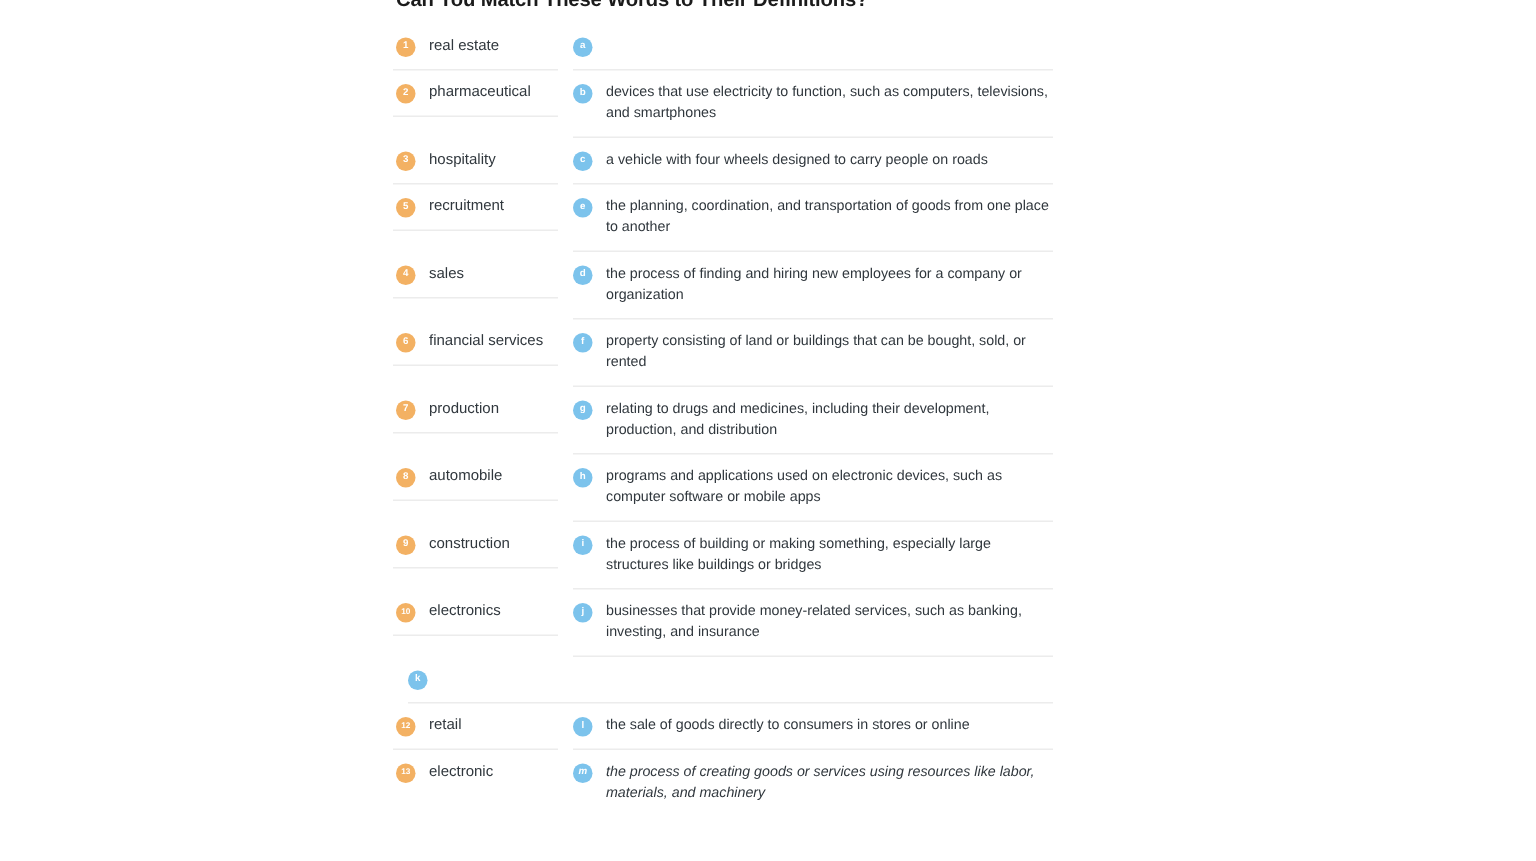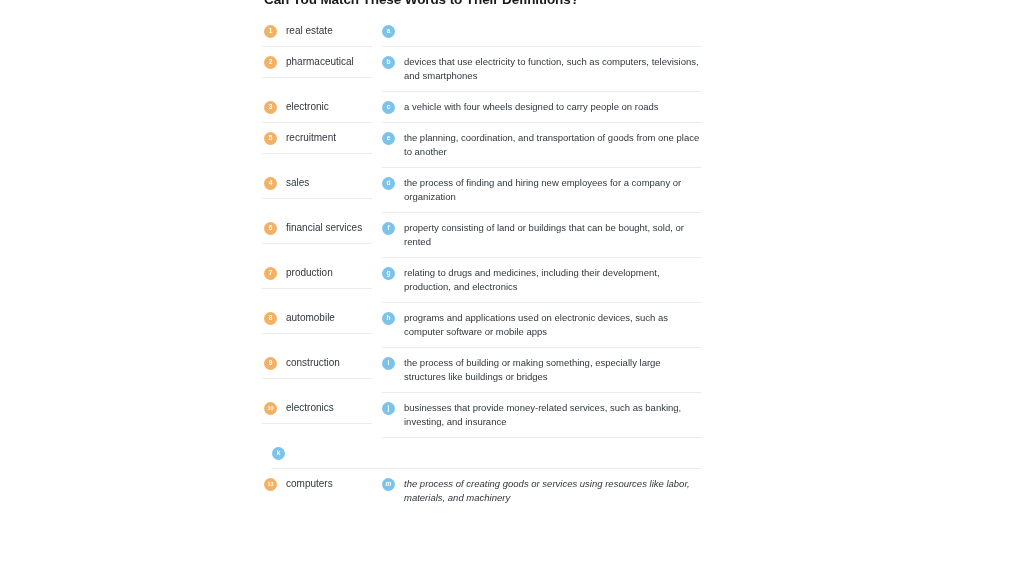--- a/index.html
+++ b/index.html
@@ -139,21 +139,21 @@
           <span class="term-label">pharmaceutical</span>
         </div>
         <div class="def-cell">
           <span class="badge letter">b</span>
           <span class="def-text">devices that use electricity to function, such as computers, televisions, and smartphones</span>
         </div>
       </div>
       <div class="match-row">
         <div class="term-cell">
           <span class="badge num">3</span>
-          <span class="term-label">electronic</span>
+          <span class="term-label">hospitality</span>
         </div>
         <div class="def-cell">
           <span class="badge letter">c</span>
           <span class="def-text">a vehicle with four wheels designed to carry people on roads</span>
         </div>
       </div>
       <div class="match-row">
         <div class="term-cell">
           <span class="badge num">5</span>
           <span class="term-label">recruitment</span>
@@ -183,21 +183,21 @@
           <span class="def-text">property consisting of land or buildings that can be bought, sold, or rented</span>
         </div>
       </div>
       <div class="match-row">
         <div class="term-cell">
           <span class="badge num">7</span>
           <span class="term-label">production</span>
         </div>
         <div class="def-cell">
           <span class="badge letter">g</span>
-          <span class="def-text">relating to drugs and medicines, including their development, production, and electronics</span>
+          <span class="def-text">relating to drugs and medicines, including their development, production, and distribution</span>
         </div>
       </div>
       <div class="match-row">
         <div class="term-cell">
           <span class="badge num">8</span>
           <span class="term-label">automobile</span>
         </div>
         <div class="def-cell">
           <span class="badge letter">h</span>
           <span class="def-text">programs and applications used on electronic devices, such as computer software or mobile apps</span>
@@ -223,22 +223,32 @@
           <span class="def-text">businesses that provide money-related services, such as banking, investing, and insurance</span>
         </div>
       </div>
       <div class="match-row">
         <div class="def-cell">
           <span class="badge letter">k</span>
         </div>
       </div>
       <div class="match-row">
         <div class="term-cell">
+          <span class="badge num two-digit">12</span>
+          <span class="term-label">retail</span>
+        </div>
+        <div class="def-cell">
+          <span class="badge letter">l</span>
+          <span class="def-text">the sale of goods directly to consumers in stores or online</span>
+        </div>
+      </div>
+      <div class="match-row">
+        <div class="term-cell">
           <span class="badge num two-digit">13</span>
-          <span class="term-label">computers</span>
+          <span class="term-label">electronic</span>
         </div>
         <div class="def-cell">
           <span class="badge letter">m</span>
           <span class="def-text">the process of creating goods or services using resources like labor, materials, and machinery</span>
         </div>
       </div>
     </div>
 
 </div>
 

